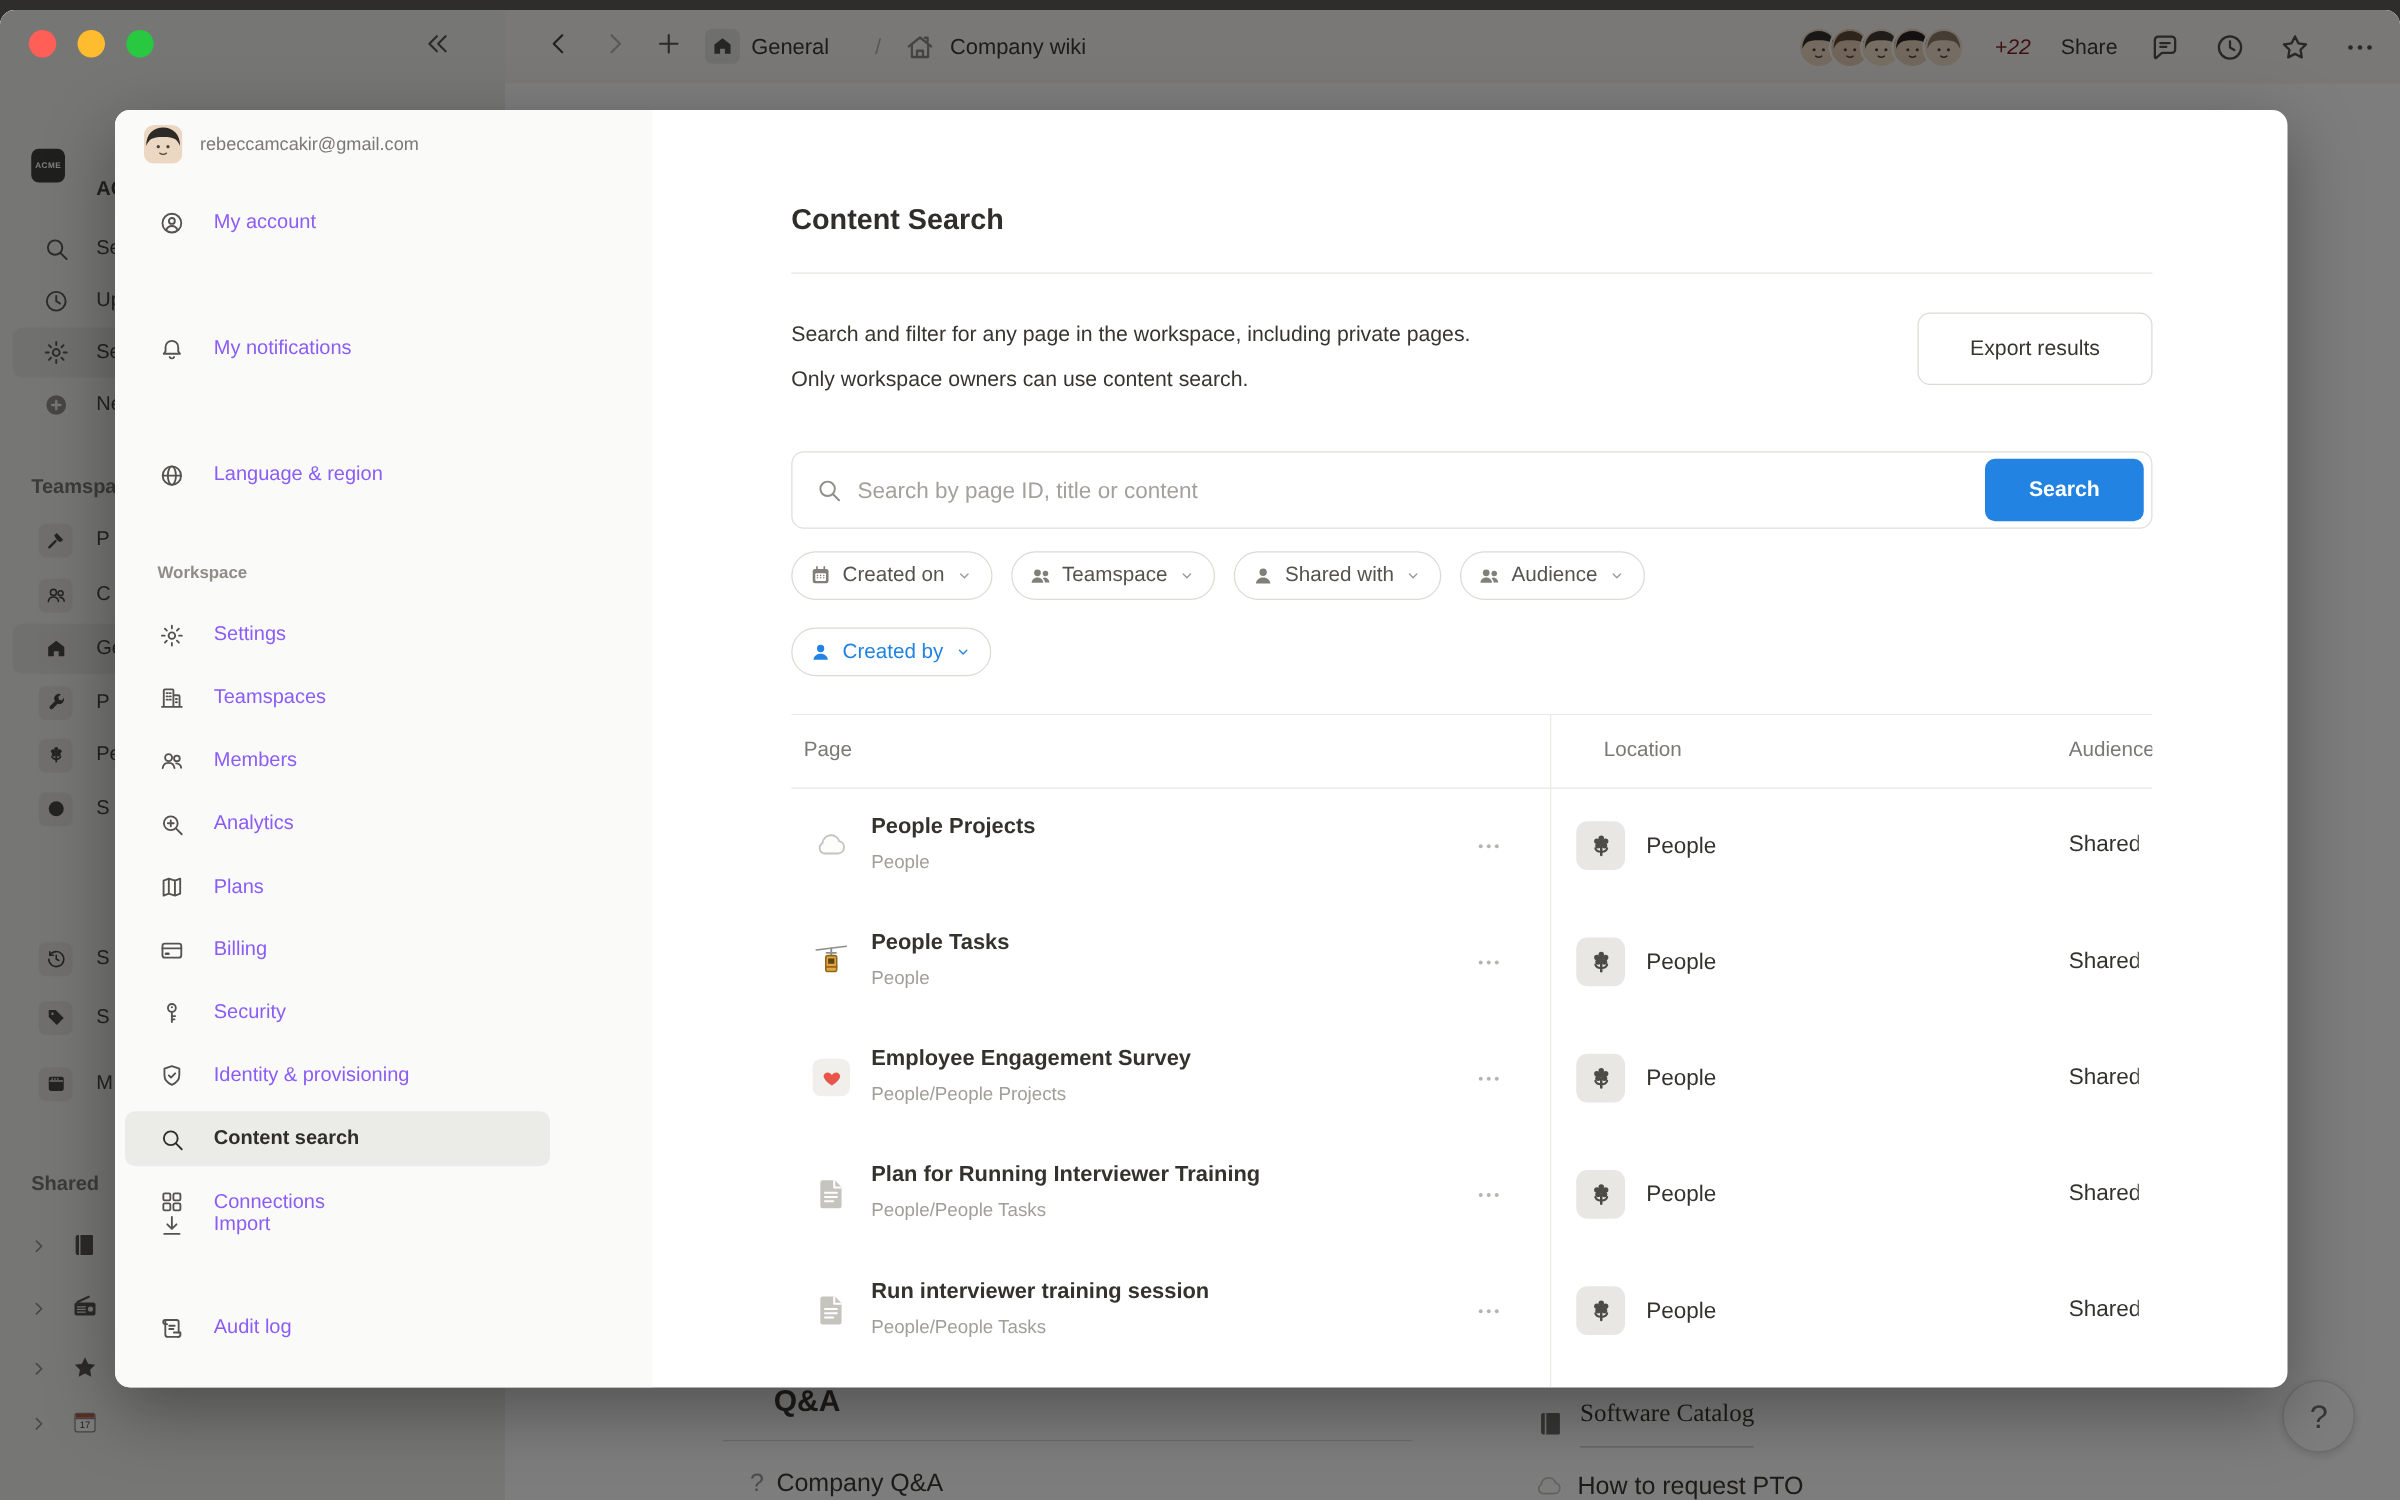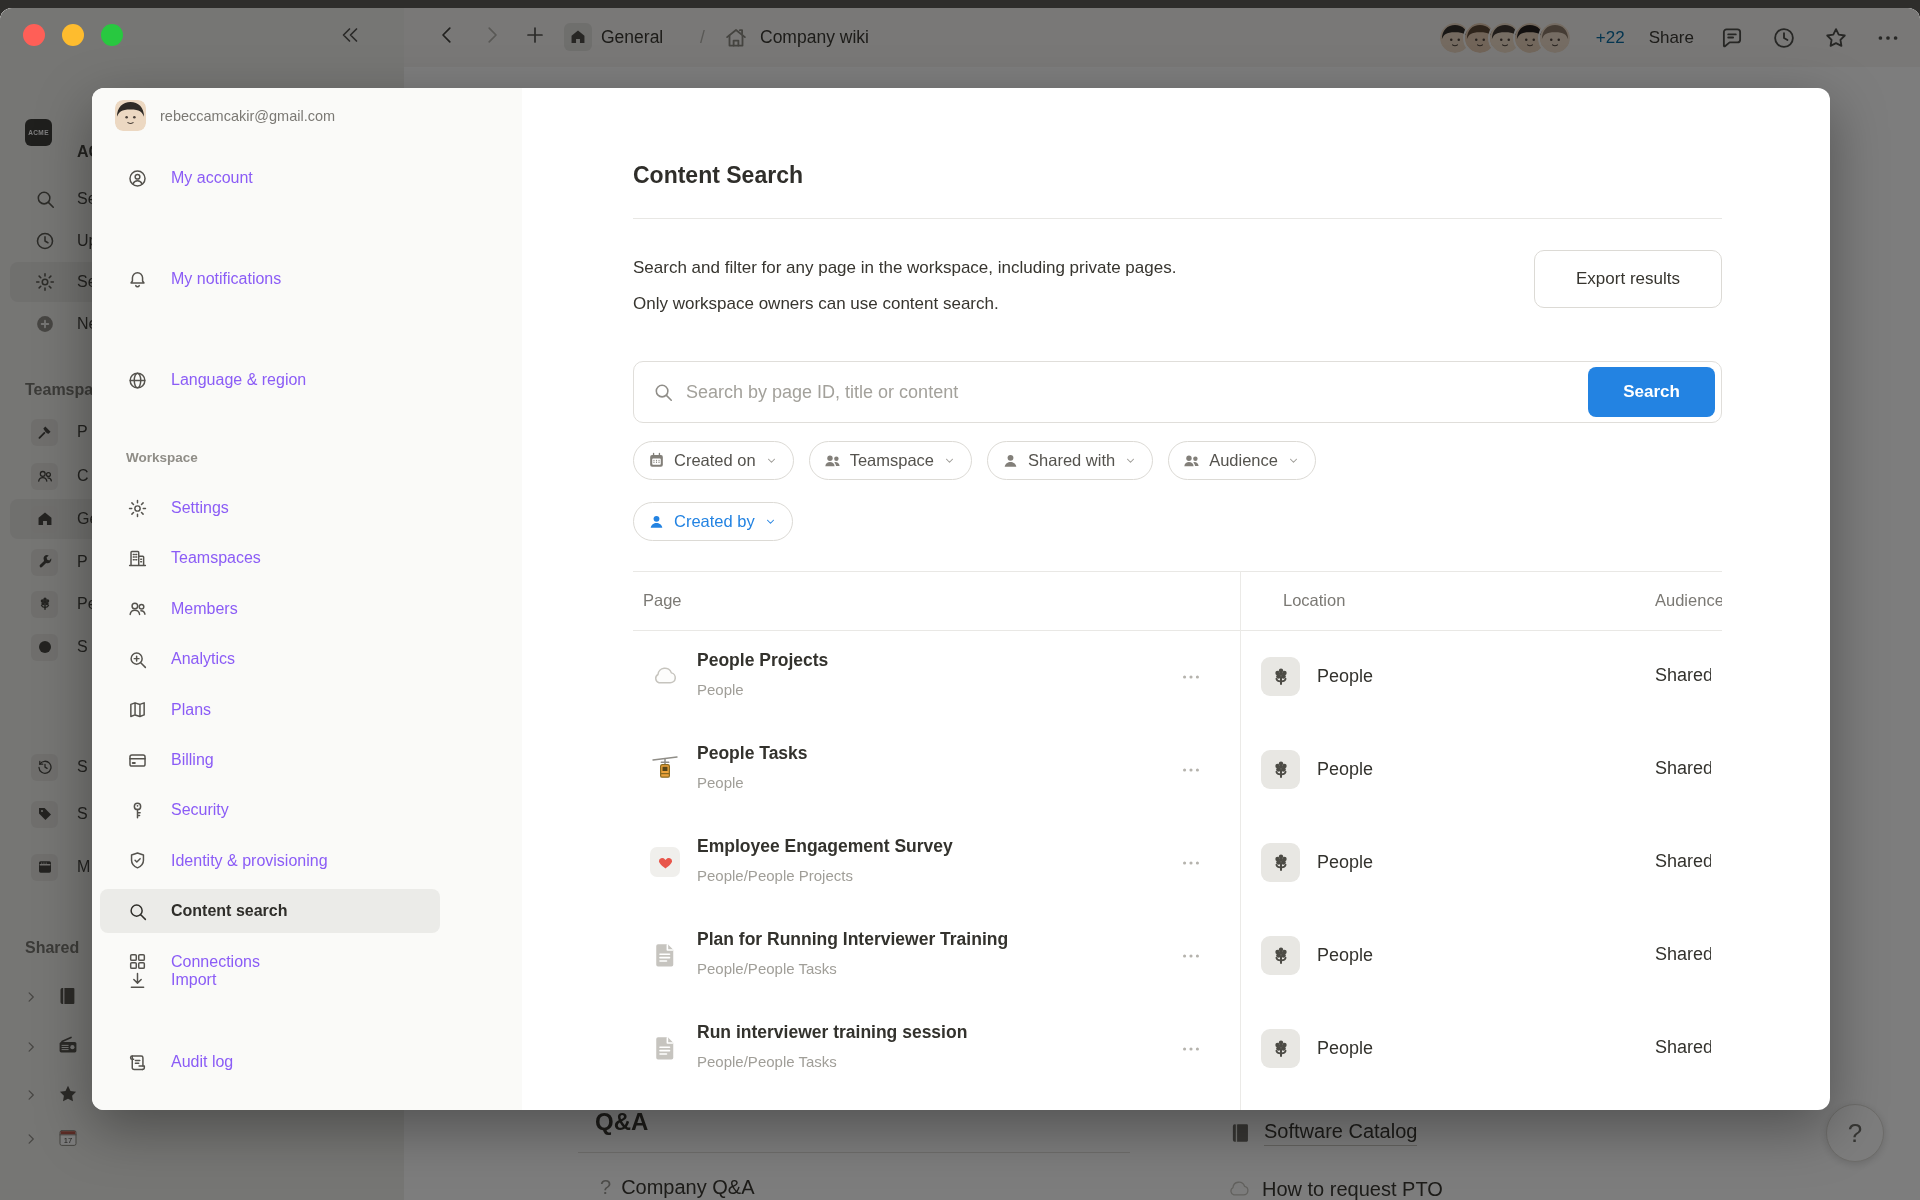--- a/index.html
+++ b/index.html
@@ -18,40 +18,40 @@
   .tl-min { left:62px; background:#febc2e; }
   .tl-zoom { left:101px; background:#28c840; }
 
   .tb-ic { position:absolute; top:13px; width:28px; height:28px; display:flex; align-items:center; justify-content:center; color:#53524e; }
   .crumb-txt { position:absolute; top:0; height:59px; display:flex; align-items:center; font-size:17.5px; color:#37352f; }
   .crumb-box { position:absolute; top:15px; width:28px; height:28px; border-radius:6px; background:#e2e1dd; display:flex; align-items:center; justify-content:center; color:#4b4a46; }
   .tb-right { position:absolute; right:18px; top:0; height:59px; display:flex; align-items:center; gap:24px; }
   .avatars { display:flex; }
   .avatar { width:34px; height:34px; border-radius:50%; border:2px solid #f6f5f3; margin-left:-9px; overflow:hidden; flex:none; }
   .avatar:first-child { margin-left:0; }
-  .plus22 { font-size:17px; color:#0369a1; }
+  .plus22 { font-size:17px; color:#7f1d1d;font-style:italic; }
   .share-lbl { font-size:17px; color:#37352f; }
   .tb-action { width:28px; height:28px; color:#4c4b47; display:flex; align-items:center; justify-content:center; }
 
   
   .sb-row { position:absolute; left:0; width:400px; height:40px; display:flex; align-items:center; }
   .sb-hl { position:absolute; left:10px; width:380px; height:40px; border-radius:8px; background:#e4e3df; }
   .sb-plain-ic { position:absolute; left:34px; width:22px; height:22px; color:#57564f; }
   .sb-box-ic { position:absolute; left:31px; width:27px; height:27px; border-radius:6px; background:#e3e2de; display:flex; align-items:center; justify-content:center; color:#45443f; }
   .sb-label { position:absolute; left:77px; font-size:16px; color:#42413c; white-space:nowrap; }
   .sb-header { position:absolute; left:25px; font-size:16px; font-weight:600; color:#76756f; white-space:nowrap; }
   .sb-chev { position:absolute; left:22px; width:18px; height:18px; color:#8f8d87; }
   .sb-free-ic { position:absolute; left:56px; width:26px; height:26px; }
   .acme-badge { position:absolute; left:25px; top:-13px; width:27px; height:27px; background:#3c3b38; border-radius:6px; color:#fff; font-size:6.5px; font-weight:700; letter-spacing:.4px; display:flex; align-items:center; justify-content:center; }
 
   
-  .qa-head { position:absolute; font-size:24px; font-weight:700; color:#37352f; }
+  .qa-head { position:absolute; font-size:24px; font-weight:700; color:#37352f;margin-left:24px; }
   .qa-div { position:absolute; height:1px; background:#dfddd9; }
   .bg-link { position:absolute; display:flex; align-items:center; gap:10px; font-size:20px; color:#37352f; white-space:nowrap; }
-  .bg-link .u { border-bottom:1.5px solid #c9c6c0; padding-bottom:2px; }
+  .bg-link .u { border-bottom:1.5px solid #c9c6c0; padding-bottom:14px;font-family:Liberation Serif, serif; }
   .q-ic { color:#9b9994; font-size:20px; }
   .help-btn { position:absolute; left:1826px; top:1096px; width:58px; height:58px; border-radius:50%; background:#ffffff; border:1px solid #dddbd6; box-shadow:0 2px 8px rgba(0,0,0,.15); display:flex; align-items:center; justify-content:center; font-size:26px; color:#6e6d68; }
 
   .dim { position:absolute; inset:0; background:rgba(5,5,5,0.52); z-index:30; }
 
   
   .modal { position:absolute; left:92px; top:80px; width:1738px; height:1022px; background:#ffffff; border-radius:12px; box-shadow:0 18px 55px rgba(0,0,0,.35); z-index:40; overflow:hidden; }
   .m-side { position:absolute; left:0; top:0; width:430px; height:100%; background:#fafaf8; }
   .m-acct { position:absolute; left:23px; top:12px; display:flex; align-items:center; gap:14px; }
   .m-acct .av { width:31px; height:31px; border-radius:8px; overflow:hidden; flex:none; }

